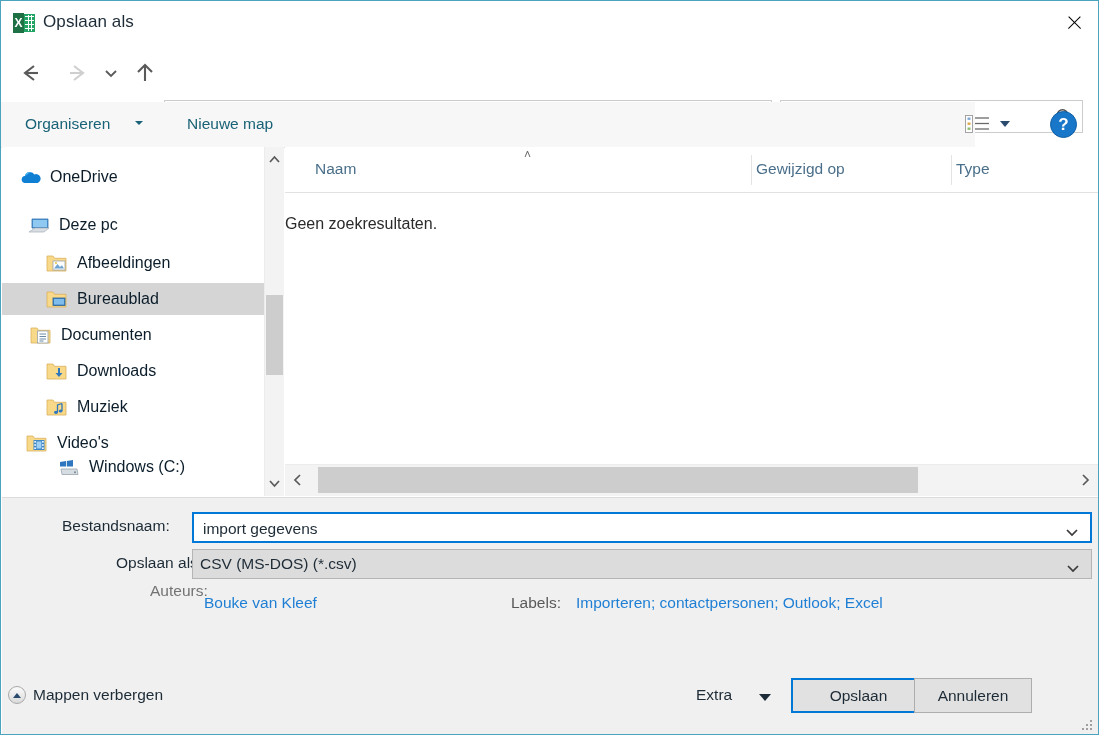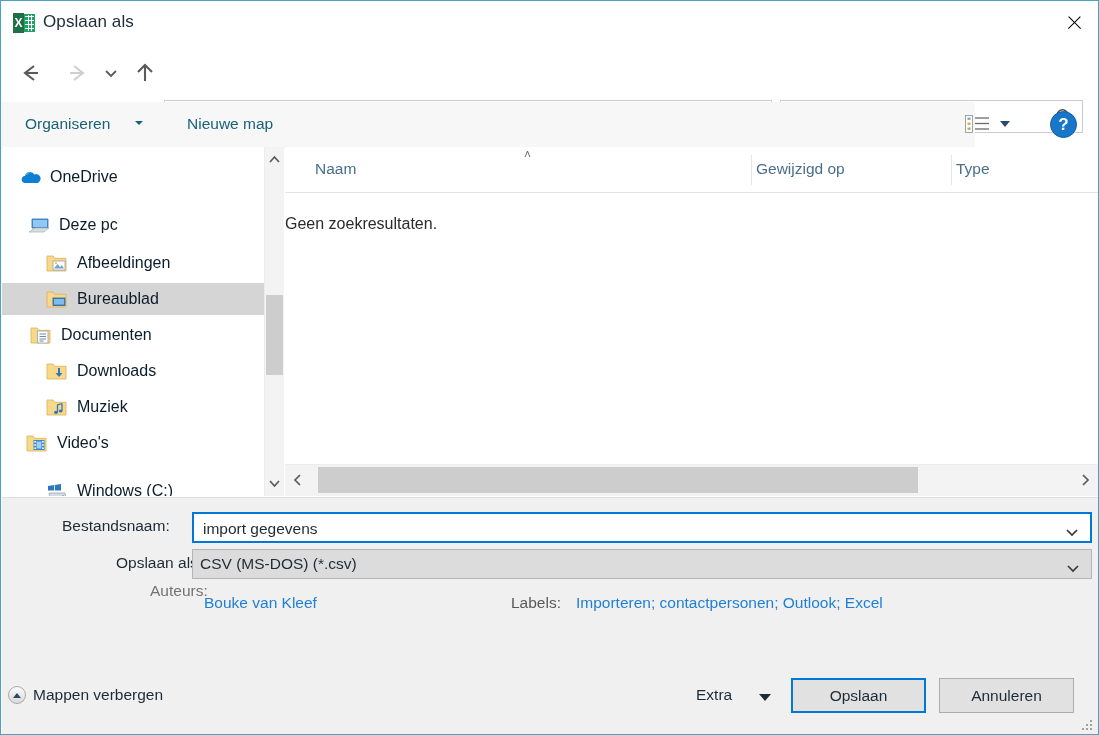--- a/index.html
+++ b/index.html
@@ -481,22 +481,22 @@
     color: #1d2b36;
     cursor: pointer;
     box-sizing: border-box;
   }
   #btn-opslaan {
     left: 789px;
     width: 135px;
     border: 2px solid #0078d7;
   }
   #btn-annuleren {
-    left: 937px;
-    width: 135px;
+    left: 912px;
+    width: 118px;
   }
   .resize-grip {
     position: absolute;
     right: 4px; bottom: 3px;
     width: 14px; height: 14px;
   }
 </style>
 </head>
 <body>
 
@@ -698,21 +698,21 @@
           <rect x="8.3" y="13.4" width="1.6" height="1.6" fill="#ffffff"></rect>
           <rect x="16.1" y="7" width="1.6" height="1.6" fill="#ffffff"></rect>
           <rect x="16.1" y="10.2" width="1.6" height="1.6" fill="#ffffff"></rect>
           <rect x="16.1" y="13.4" width="1.6" height="1.6" fill="#ffffff"></rect>
           <rect x="10.6" y="7.5" width="4.8" height="7" fill="#9ED0F4"></rect>
         </svg>
       </span>
       <span class="tree-label">Video's</span>
     </div>
 
-    <div class="tree-item" style="top:328px;padding-left:44px;">
+    <div class="tree-item" style="top:304px;padding-left:56px;">
       <span class="tree-icon">
         <svg width="22" height="19" viewBox="0 0 22 19">
           <path d="M2 4 L8 3.1 L8 8.6 L2 8.6 Z" fill="#2E77BE"></path>
           <path d="M8.8 3 L15 2 L15 8.6 L8.8 8.6 Z" fill="#2E77BE"></path>
           <path d="M3 11 L19 11 L20 16.5 L4 16.5 Z" fill="#D5DCE2" stroke="#9AA4AD" stroke-width="0.8"></path>
           <circle cx="17" cy="14.3" r="1" fill="#7D8790"></circle>
         </svg>
       </span>
       <span class="tree-label">Windows (C:)</span>
     </div>

